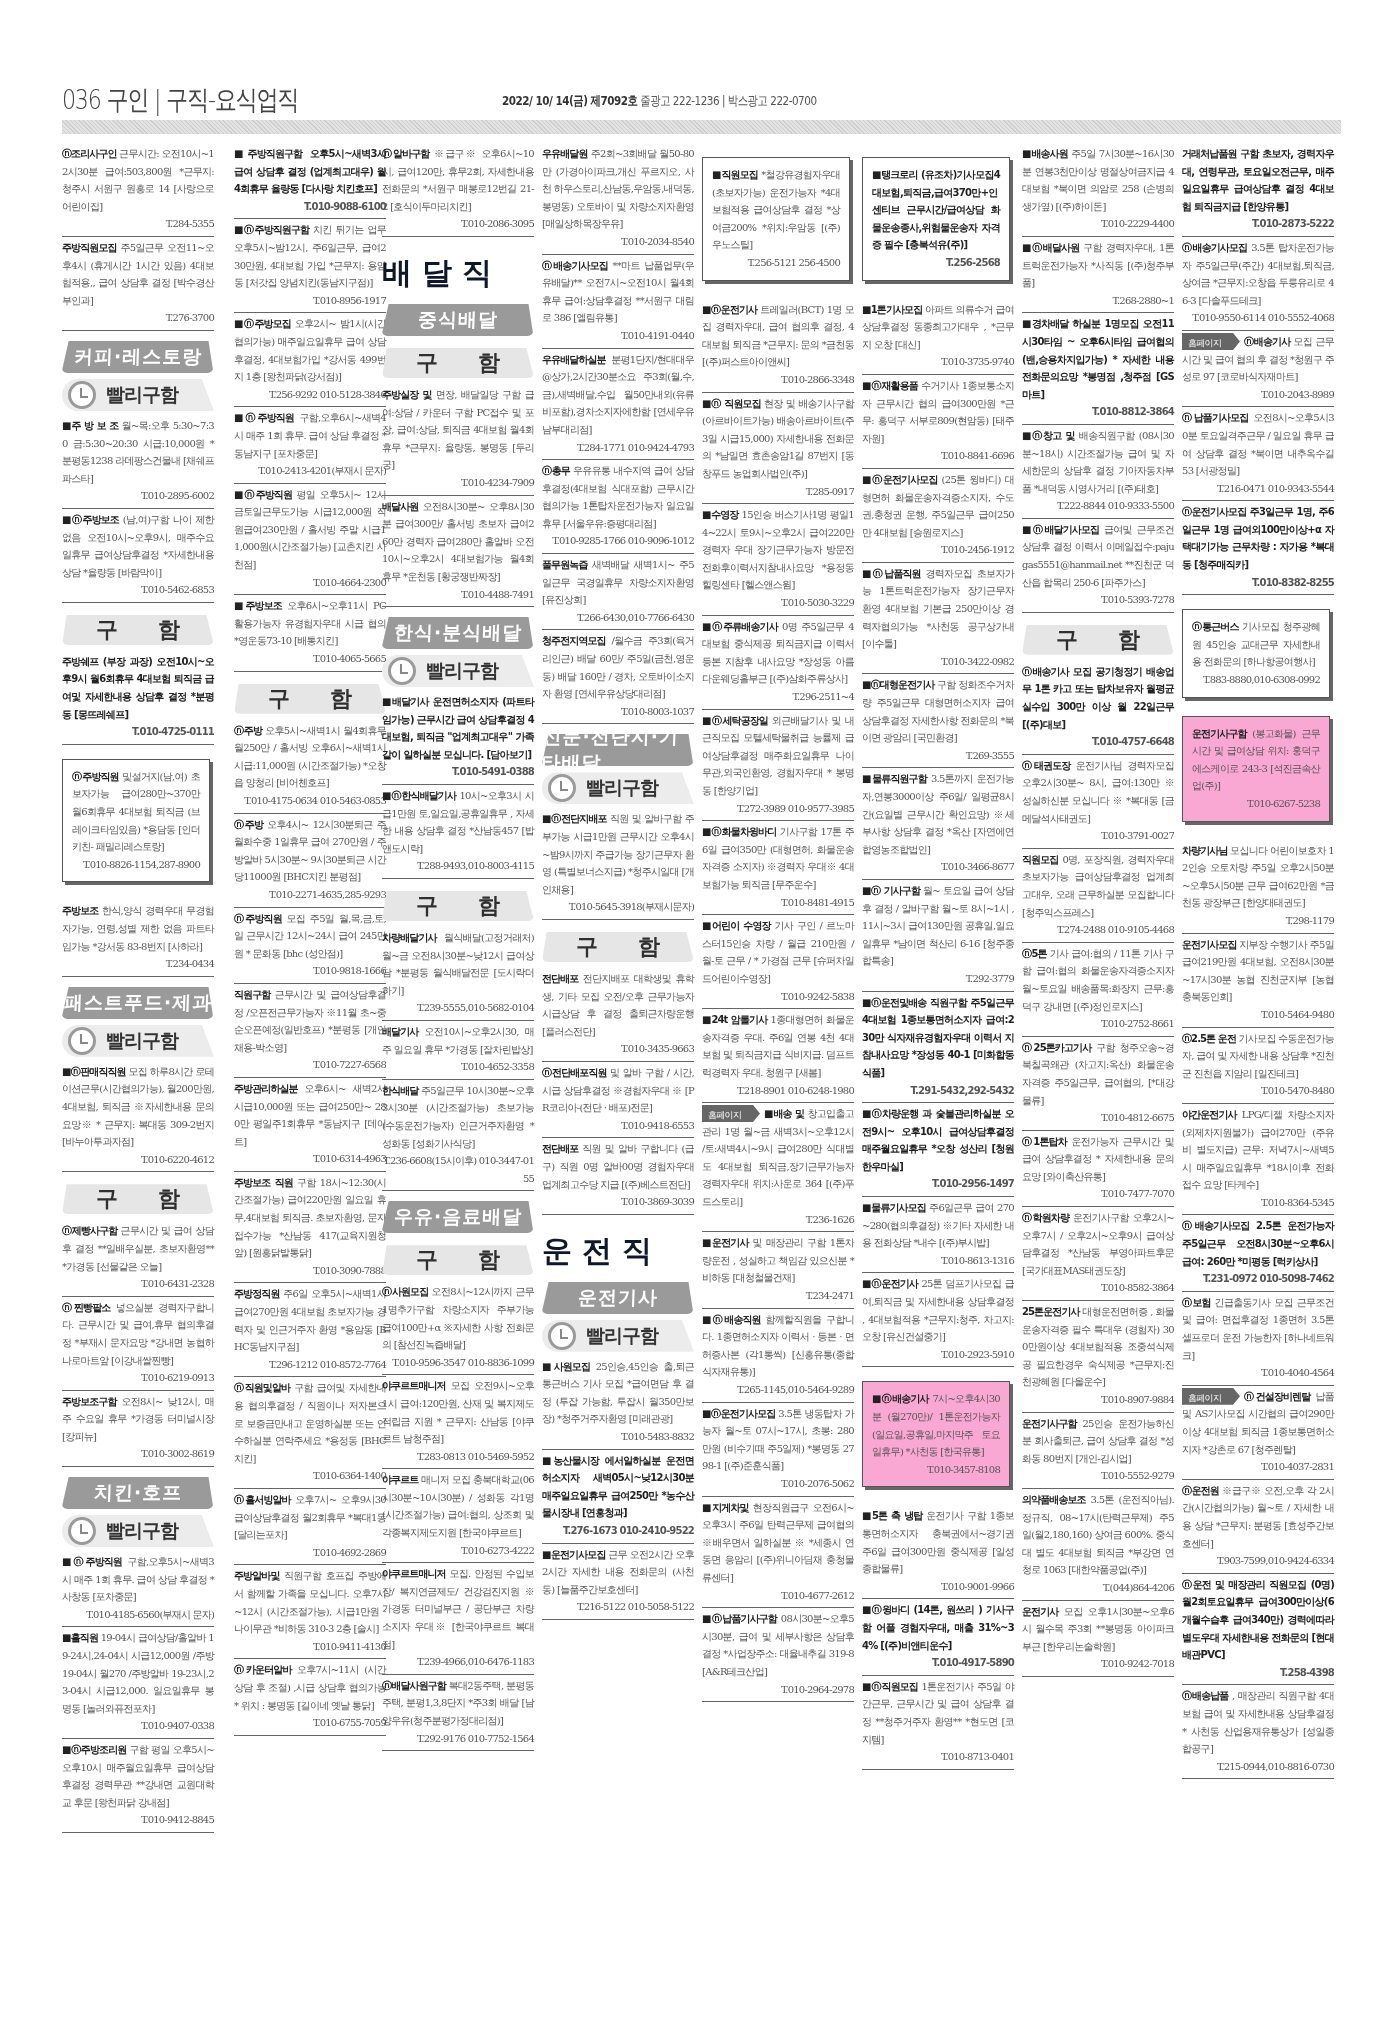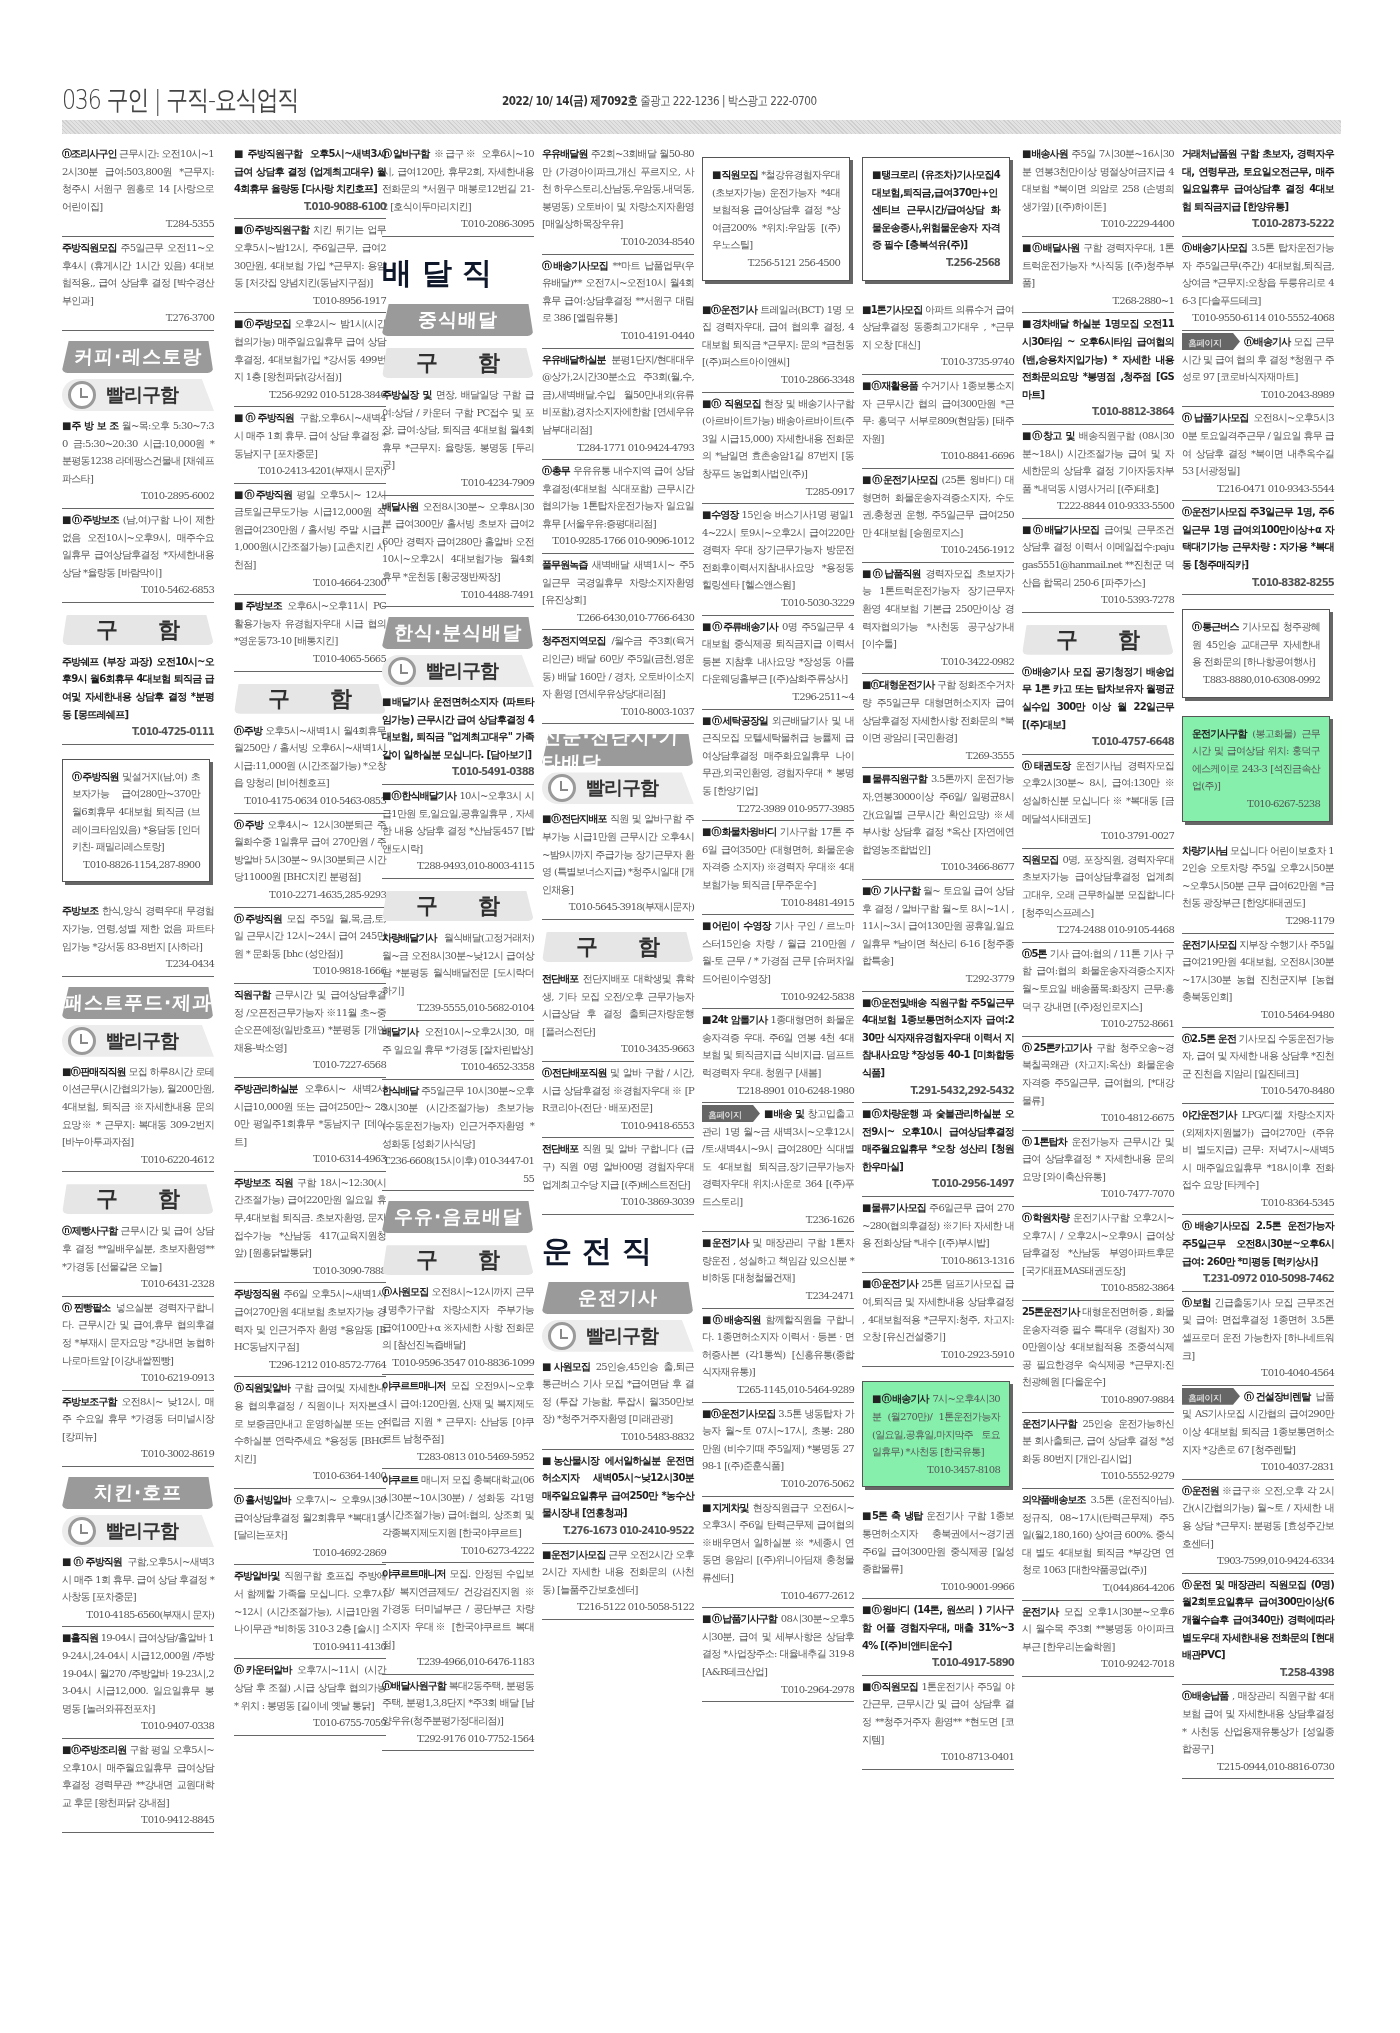--- a/index.html
+++ b/index.html
@@ -12,21 +12,21 @@
   .issue-info .rest { color: #555; }
   .hbar { position: absolute; left: 62px; top: 120px; width: 1279px; height: 14px;
           background: repeating-linear-gradient(45deg, #cfcfcf 0 1px, #e2e2e2 1px 3px); }
   .columns { position: absolute; left: 62px; top: 143px; width: 1280px; height: 1880px; }
   .col { position: absolute; top: 0; width: 152px; }
   .ad { font-size: 10px; line-height: 17.6px; letter-spacing: -0.7px; color: #555; text-align: justify; padding: 2px 0 3px 0; border-bottom: 1.8px solid #666; word-break: break-all; }
   .ad .kw { font-family: "DejaVu Sans", sans-serif; font-weight: bold; color: #222; letter-spacing: -0.9px; }
   .ad .tel { display: block; text-align: right; color: #555; letter-spacing: -0.8px; }
   .ad.sans { font-family: "DejaVu Sans", sans-serif; color: #222; font-weight: 600; }
   .boxed { border: 1.2px solid #555; box-shadow: 3px 3px 0 #666; padding: 8px 9px; margin: 14px 4px 18px 0; border-bottom: 1.2px solid #555; }
-  .boxed.gray { background: #86efac; }
+  .boxed.gray { background: #f9a8d4; }
   .sec-title { font-family: "DejaVu Sans", sans-serif; font-weight: bold; font-size: 30px; color: #0f172a; text-align: left; letter-spacing: 10px; margin: 16px 0 8px; }
   .cat-tab { height: 32px; margin: 10px 0 6px; background: #9a9a9a; color: #fff; font-family: "DejaVu Sans", sans-serif; font-weight: bold; font-size: 19px; display: flex; align-items: center; justify-content: center; letter-spacing: 1px;
              clip-path: polygon(4% 0, 96% 0, 100% 100%, 0 100%); border-radius: 6px; transform: skewX(-2deg); }
   .gu-tab { height: 30px; margin: 12px 0 6px; background: #e6e6e6; color: #2f2f2f; font-family: "DejaVu Sans", sans-serif; font-weight: bold; font-size: 22px; display: flex; align-items: center; justify-content: center; gap: 40px; clip-path: polygon(3% 0, 95% 0, 100% 100%, 0 100%); border-radius: 6px; }
   .quick { height: 32px; margin: 6px 0 4px; background: #ececec; display: flex; align-items: center; clip-path: polygon(0 0, 92% 0, 100% 100%, 0 100%); border-radius: 16px 0 0 16px; }
   .quick .clock { width: 28px; height: 28px; border: 3px solid #9a9a9a; border-radius: 50%; background: #fff; margin: 0 10px 0 6px; position: relative; flex: none; }
   .quick .clock::before { content: ""; position: absolute; left: 9px; top: 4px; width: 2px; height: 9px; background: #888; }
   .quick .clock::after { content: ""; position: absolute; left: 9px; top: 12px; width: 8px; height: 2px; background: #888; }
   .quick .qlabel { font-family: "DejaVu Sans", sans-serif; font-weight: bold; font-size: 19px; color: #333; letter-spacing: -1px; }
   .hp-badge { display: inline-block; background: #666; color: #fff; font-family: "DejaVu Sans", sans-serif; font-size: 9px; padding: 2px 6px; margin-right: 4px; float: left; clip-path: polygon(0 0, 88% 0, 100% 50%, 88% 100%, 0 100%); width: 58px; height: 17px; }

